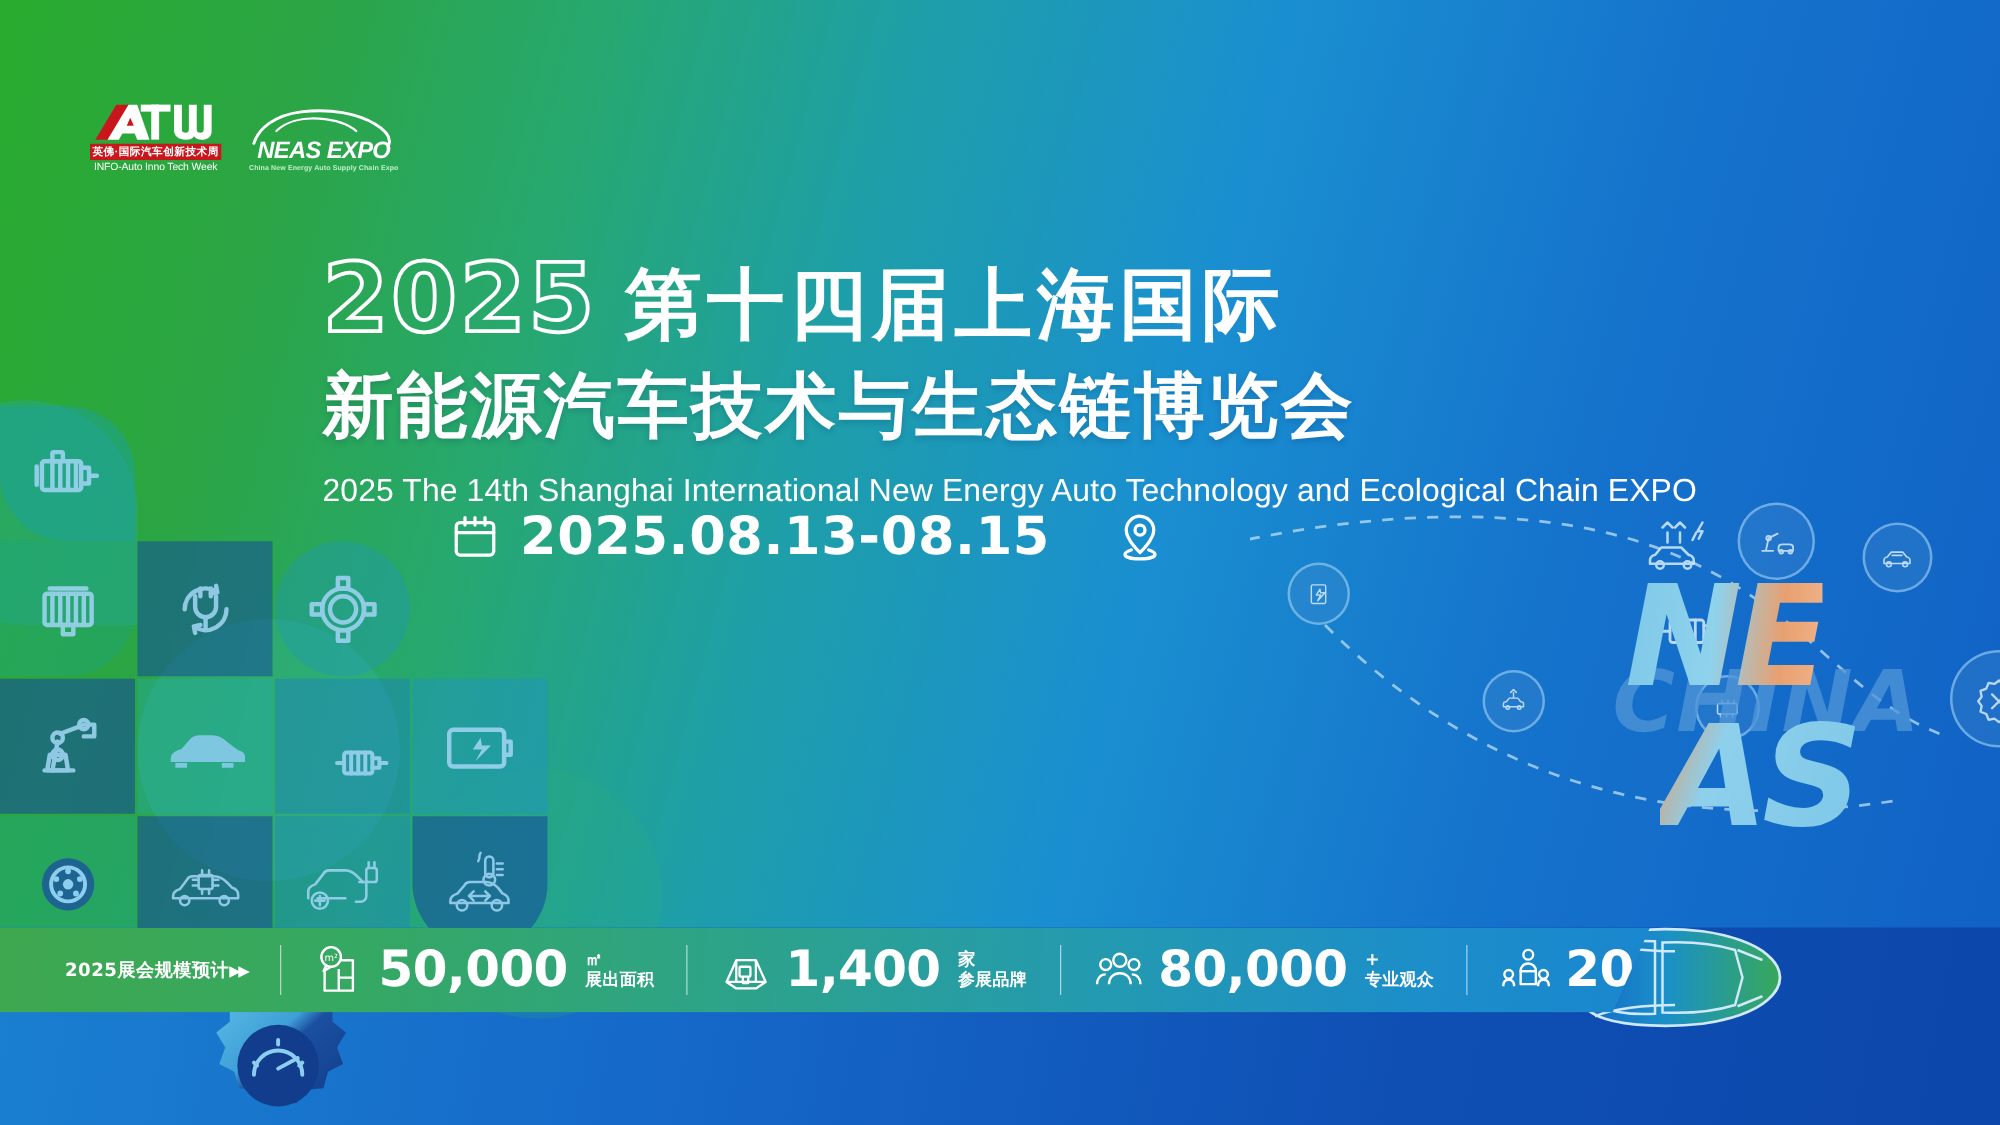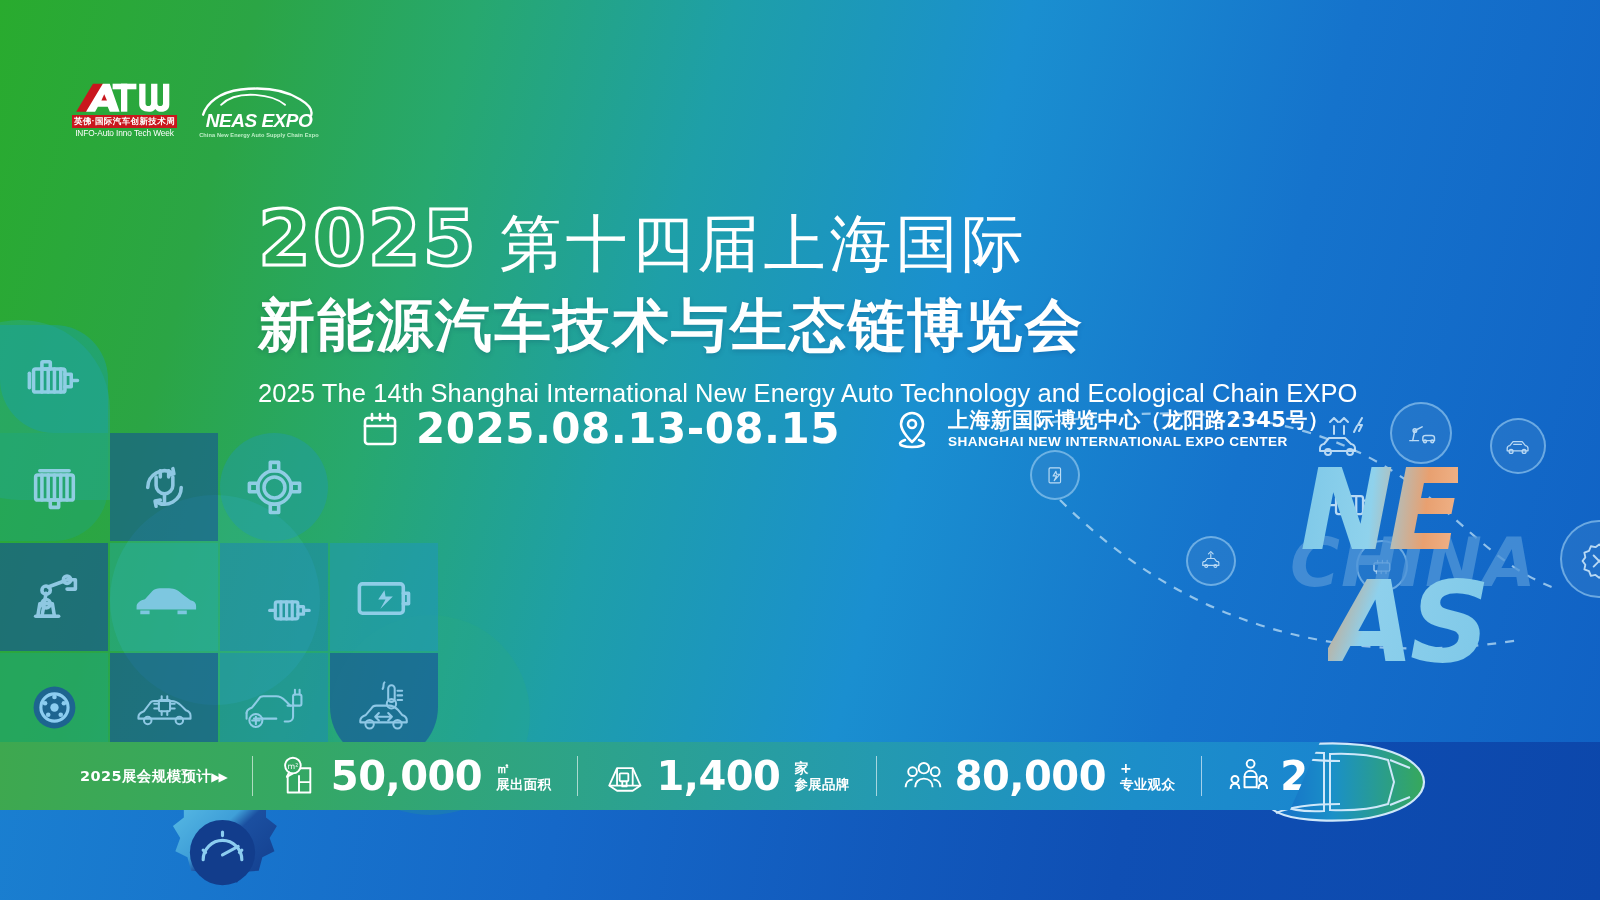--- a/index.html
+++ b/index.html
@@ -40,21 +40,21 @@
   .neas-word{ color:#fff; font-style:italic; font-weight:bold; font-size:19px; letter-spacing:-.5px; text-align:center; line-height:20px;}
   .neas-sub{ color:#bff0c8; font-size:5.6px; font-weight:bold; text-align:center; letter-spacing:.1px; white-space:nowrap; margin-top:1px;}
 
   
   .headline{ position:absolute; left:258px; top:168px; width:1140px;margin-top:33px; }
   .line1{ display:flex; align-items:baseline; gap:22px; height:78px; }
   .yr{
     font-size:76px; font-weight:bold; letter-spacing:2px; line-height:76px;
     color:transparent; -webkit-text-stroke:3px #ffffff; font-family:"DejaVu Sans",sans-serif;
   }
-  .l1cn{ font-size:62px; font-weight:normal; color:#fff; letter-spacing:4px; line-height:68px;
+  .l1cn{ font-size:62px; font-weight:bold; color:#fff; letter-spacing:4px; line-height:68px;
          font-family:"DejaVu Sans","Liberation Sans",sans-serif; }
   .line2{ font-size:57px; font-weight:bold; color:#fff; letter-spacing:2px; line-height:86px; margin-top:4px;
           font-family:Liberation Serif, serif; text-shadow:0 2px 5px rgba(0,40,90,.20);}
   .line3{ font-size:25.5px; color:#fff; letter-spacing:.1px; margin-top:10px; font-weight:500; }
 
   
   .meta{ position:absolute; left:360px; top:404px; display:flex; gap:52px; }
   .meta-item{ display:flex; align-items:center; gap:16px; }
   .meta-icon{ width:40px; height:40px; flex:0 0 auto; }
   .date-txt{ font-size:42px; font-weight:bold; color:#fff; letter-spacing:.5px; font-family:"DejaVu Sans",sans-serif;}
@@ -78,21 +78,21 @@
   .tcirc{ position:absolute; border-radius:50%; border:2px solid rgba(170,215,245,.55);
           background:rgba(70,140,205,.30); display:flex; align-items:center; justify-content:center; }
   .tcirc svg{ width:60%; height:60%; }
   .tline{ stroke:#bcdff6; stroke-width:2.2; fill:none; opacity:.75; }
 
   
   .stats{
     position:absolute; left:0; top:742px; height:68px; width:1320px;
     background:linear-gradient(95deg,#3ea84f 0%,#35a863 22%,#2da389 44%,#249ab0 66%,#1c8ec9 86%,#1a86cf 100%);
     clip-path:polygon(0 0, 1320px 0, 1290px 68px, 0 68px);
-    display:flex; align-items:center; padding-left:80px; gap:0;
+    display:flex; align-items:center; padding-left:52px; gap:0;
   }
   .stats-lead{ color:#fff; font-size:14.5px; font-weight:bold; letter-spacing:.4px; white-space:nowrap;
                font-family:"DejaVu Sans","Liberation Sans",sans-serif; }
   .sep{ width:1px; height:40px; background:rgba(255,255,255,.6); margin:0 26px; flex:0 0 auto;}
   .stat{ display:flex; align-items:center; gap:12px; }
   .stat-icon{ width:40px; height:40px; flex:0 0 auto;}
   .stat-num{ font-size:40px; font-weight:bold; color:#fff; letter-spacing:-.5px; line-height:40px;
              font-family:"DejaVu Sans",sans-serif; }
   .stat-lbl{ display:flex; flex-direction:column; justify-content:center; color:#fff; margin-left:2px;}
   .stat-unit{ font-size:14px; font-weight:bold; line-height:15px; letter-spacing:.3px;
@@ -430,24 +430,20 @@
     </div>
 
     <div class="meta-item">
       <svg class="meta-icon" viewBox="0 0 40 40">
         <g fill="none" stroke="#ffffff" stroke-width="2.6" stroke-linecap="round" stroke-linejoin="round">
           <path d="M20 4a11 11 0 0 1 11 11c0 8-11 18-11 18S9 23 9 15A11 11 0 0 1 20 4z"></path>
           <circle cx="20" cy="15" r="4"></circle>
           <path d="M13 31c-3 1-5 2-5 3.5C8 36.5 13 38 20 38s12-1.5 12-3.5c0-1.5-2-2.5-5-3.5"></path>
         </g>
       </svg>
-      <div>
-        <div class="venue-cn">上海新国际博览中心（龙阳路2345号）</div>
-        <div class="venue-en">SHANGHAI NEW INTERNATIONAL EXPO CENTER</div>
-      </div>
     </div>
   </div>
 
   <div class="car-bottom">
     <svg viewBox="0 0 230 105">
       <defs>
         <linearGradient id="carg" x1="0" y1="0" x2="1" y2="0">
           <stop offset="0" stop-color="#1565c8"></stop>
             <stop offset="45%" stop-color="#1a90c8"></stop>
           <stop offset="100%" stop-color="#37a85a"></stop>

